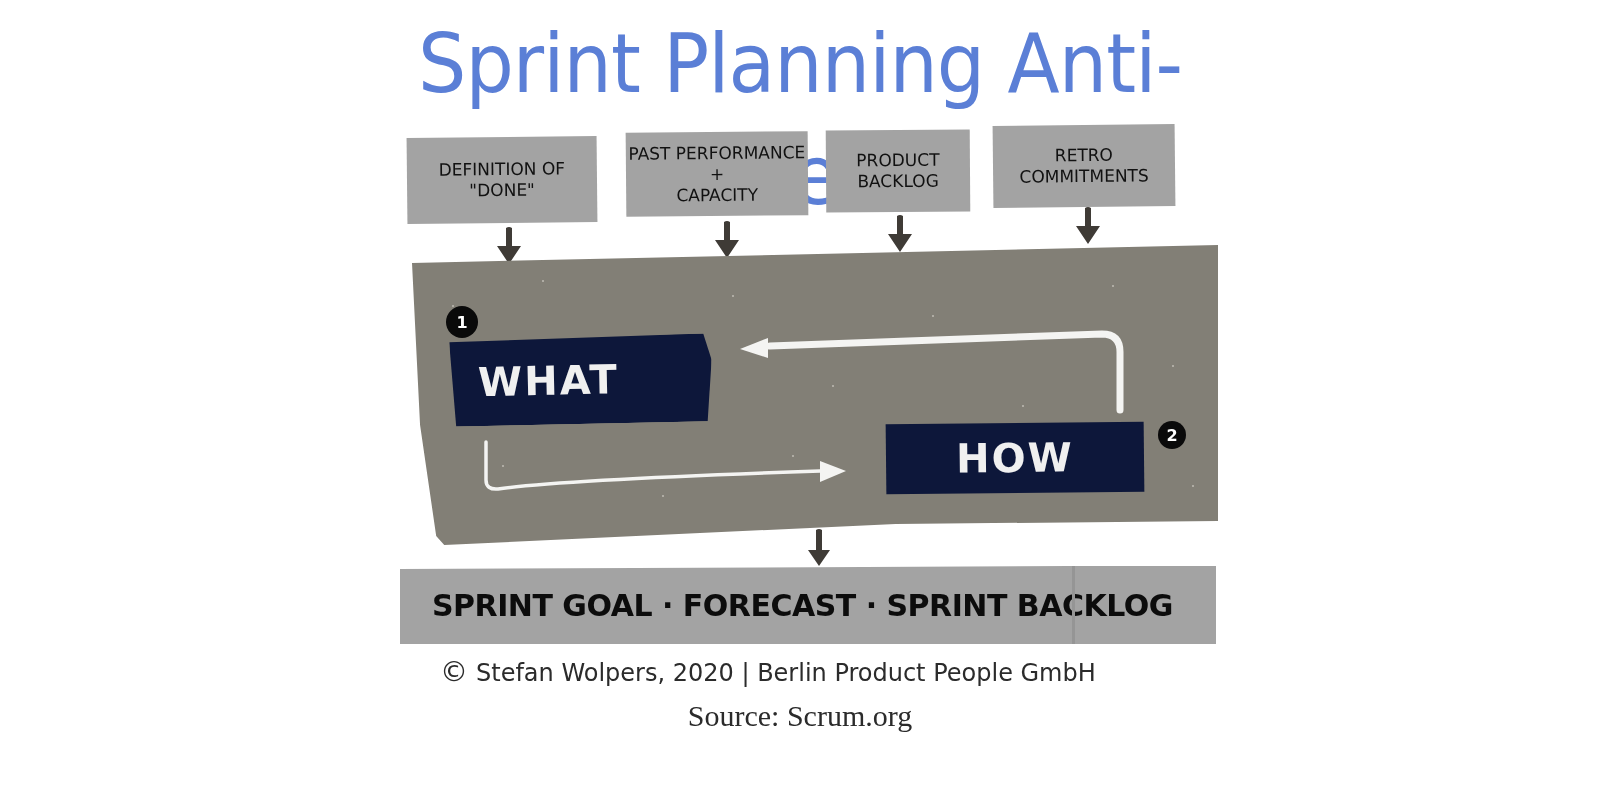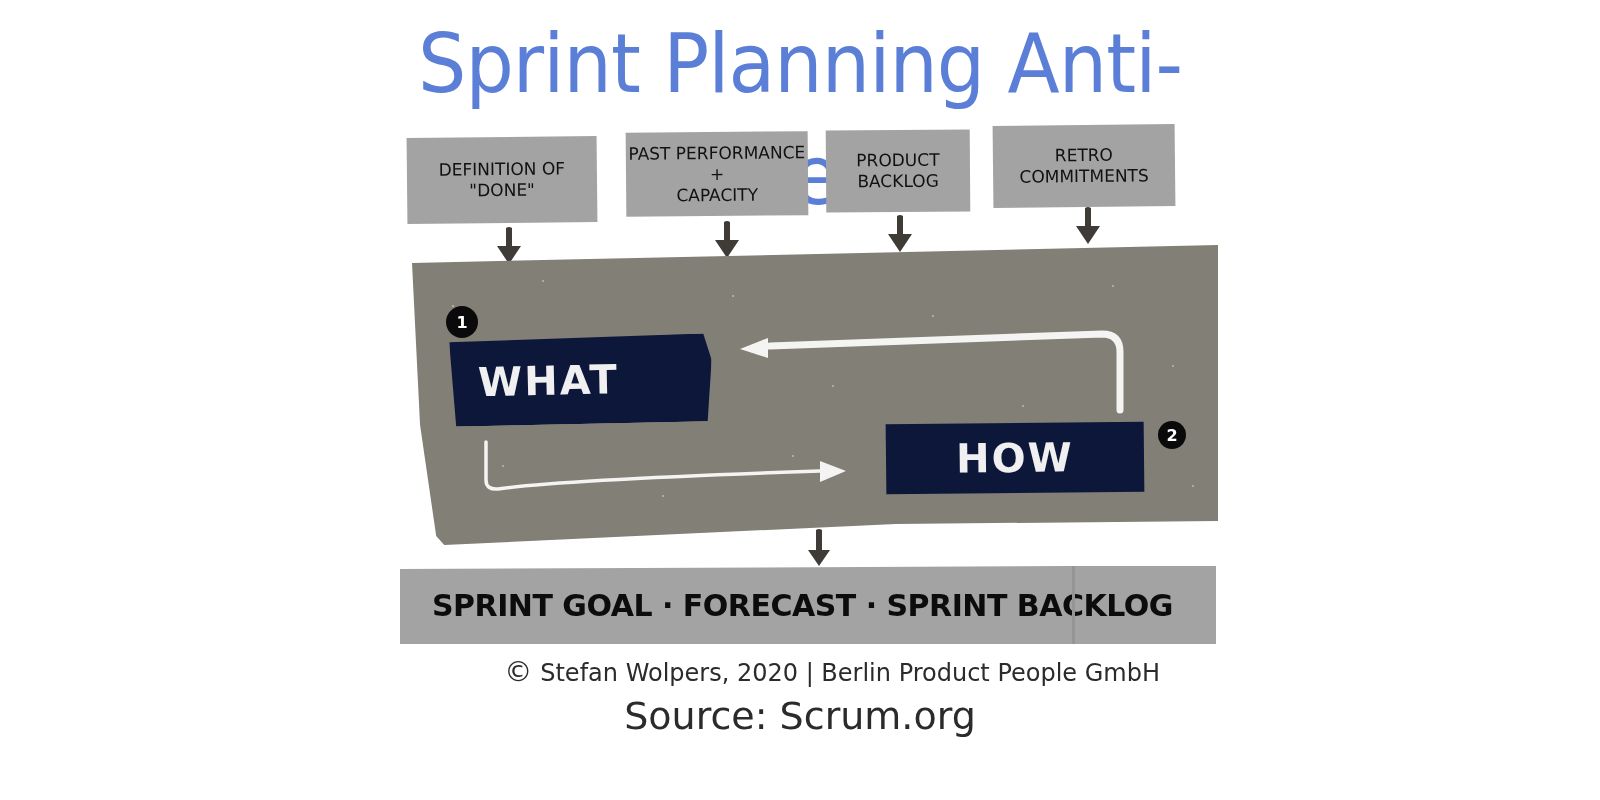--- a/index.html
+++ b/index.html
@@ -44,24 +44,24 @@
   #badge-2 { left: 1158px; top: 421px; width: 28px; height: 28px; }
 
   .flow-svg { left: 0; top: 0; width: 1600px; height: 800px; pointer-events: none; }
 
   .output-bar { left: 400px; top: 566px; width: 816px; height: 78px; background: #a3a3a3;
                 display: flex; align-items: center; padding-left: 32px; box-sizing: border-box;
                 color: #0c0c0c; font-weight: bold; font-size: 30px; letter-spacing: -0.5px;
                 text-transform: uppercase; clip-path: polygon(0 4%, 82% 0, 100% 0, 100% 100%, 0 100%); }
   .output-bar .seam { position: absolute; left: 672px; top: 0; width: 3px; height: 100%; background: #959595; }
 
-  .credit { left: 440px; top: 652px; width: 720px; text-align: right; color: #2b2b2b;
+  .credit { left: 440px; top: 652px; width: 720px; text-align: left; color: #2b2b2b;
             font-size: 24px; line-height: 40px; }
   .source { left: 440px; top: 694px; width: 720px; text-align: center; color: #2b2b2b;
-            font-size: 38px; line-height: 44px; }
+            font-size: 30px; line-height: 44px; font-family: Liberation Serif, serif; }
   .copy-glyph { display: inline-block; font-size: 28px; margin-right: 8px; }
 </style>
 </head>
 <body>
 
 <div class="abs title">Sprint Planning Anti-Patterns</div>
 
 <div class="abs input-box" id="box-0">Definition of
 "Done"</div>
 <div class="abs input-box" id="box-1">Past Performance

